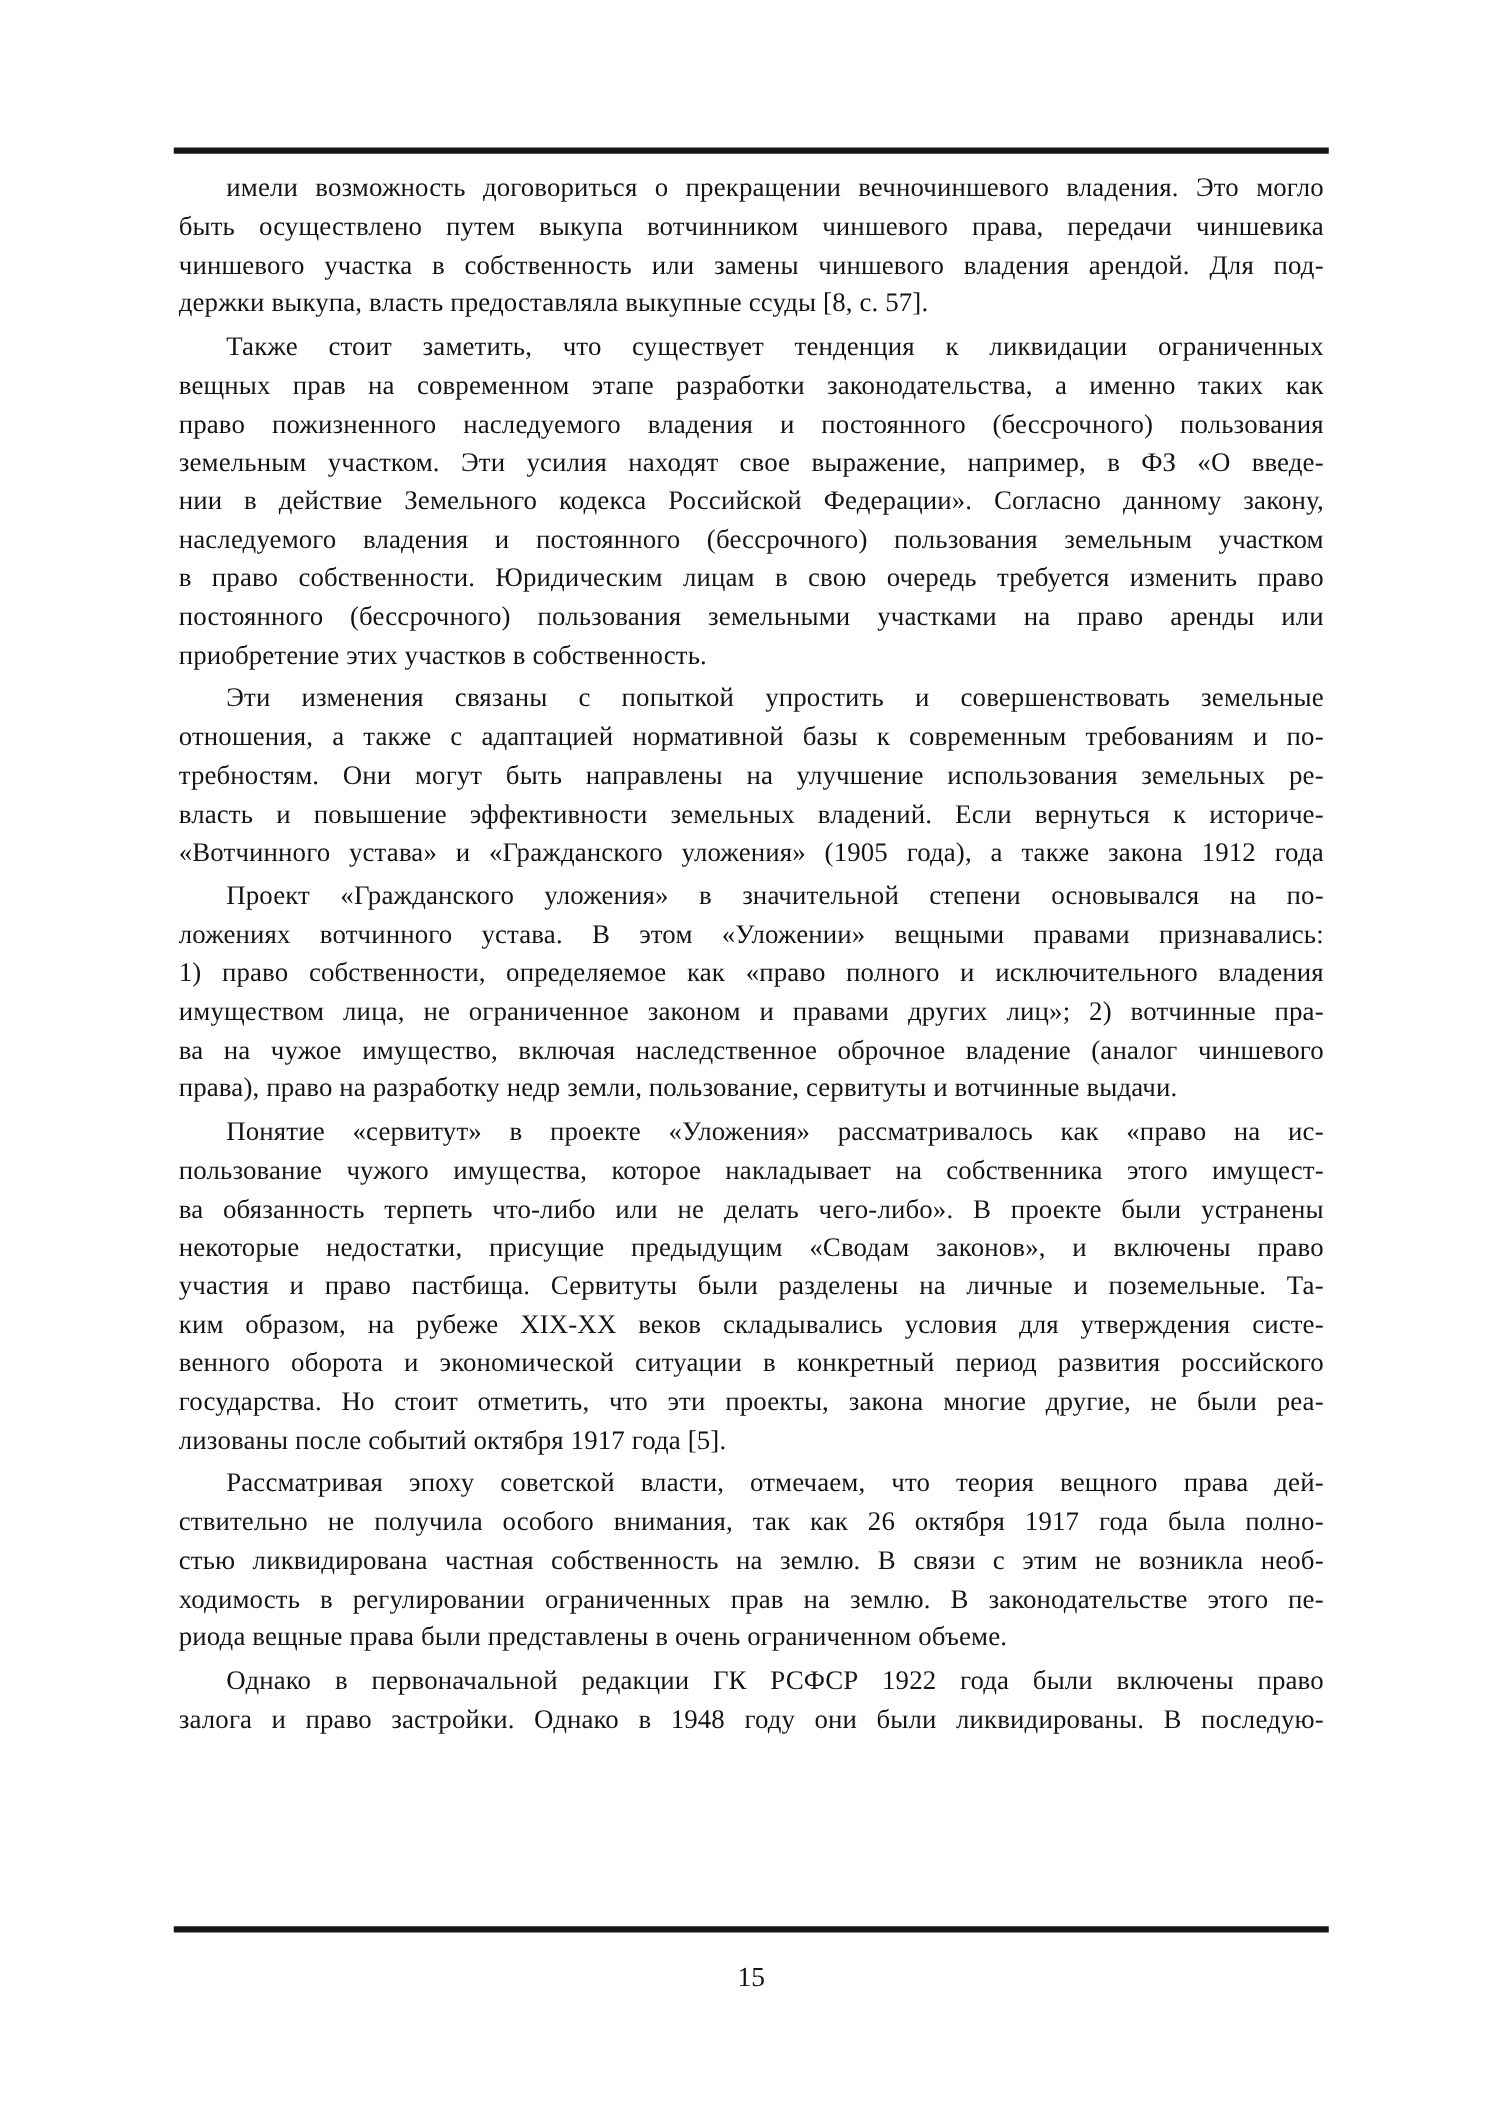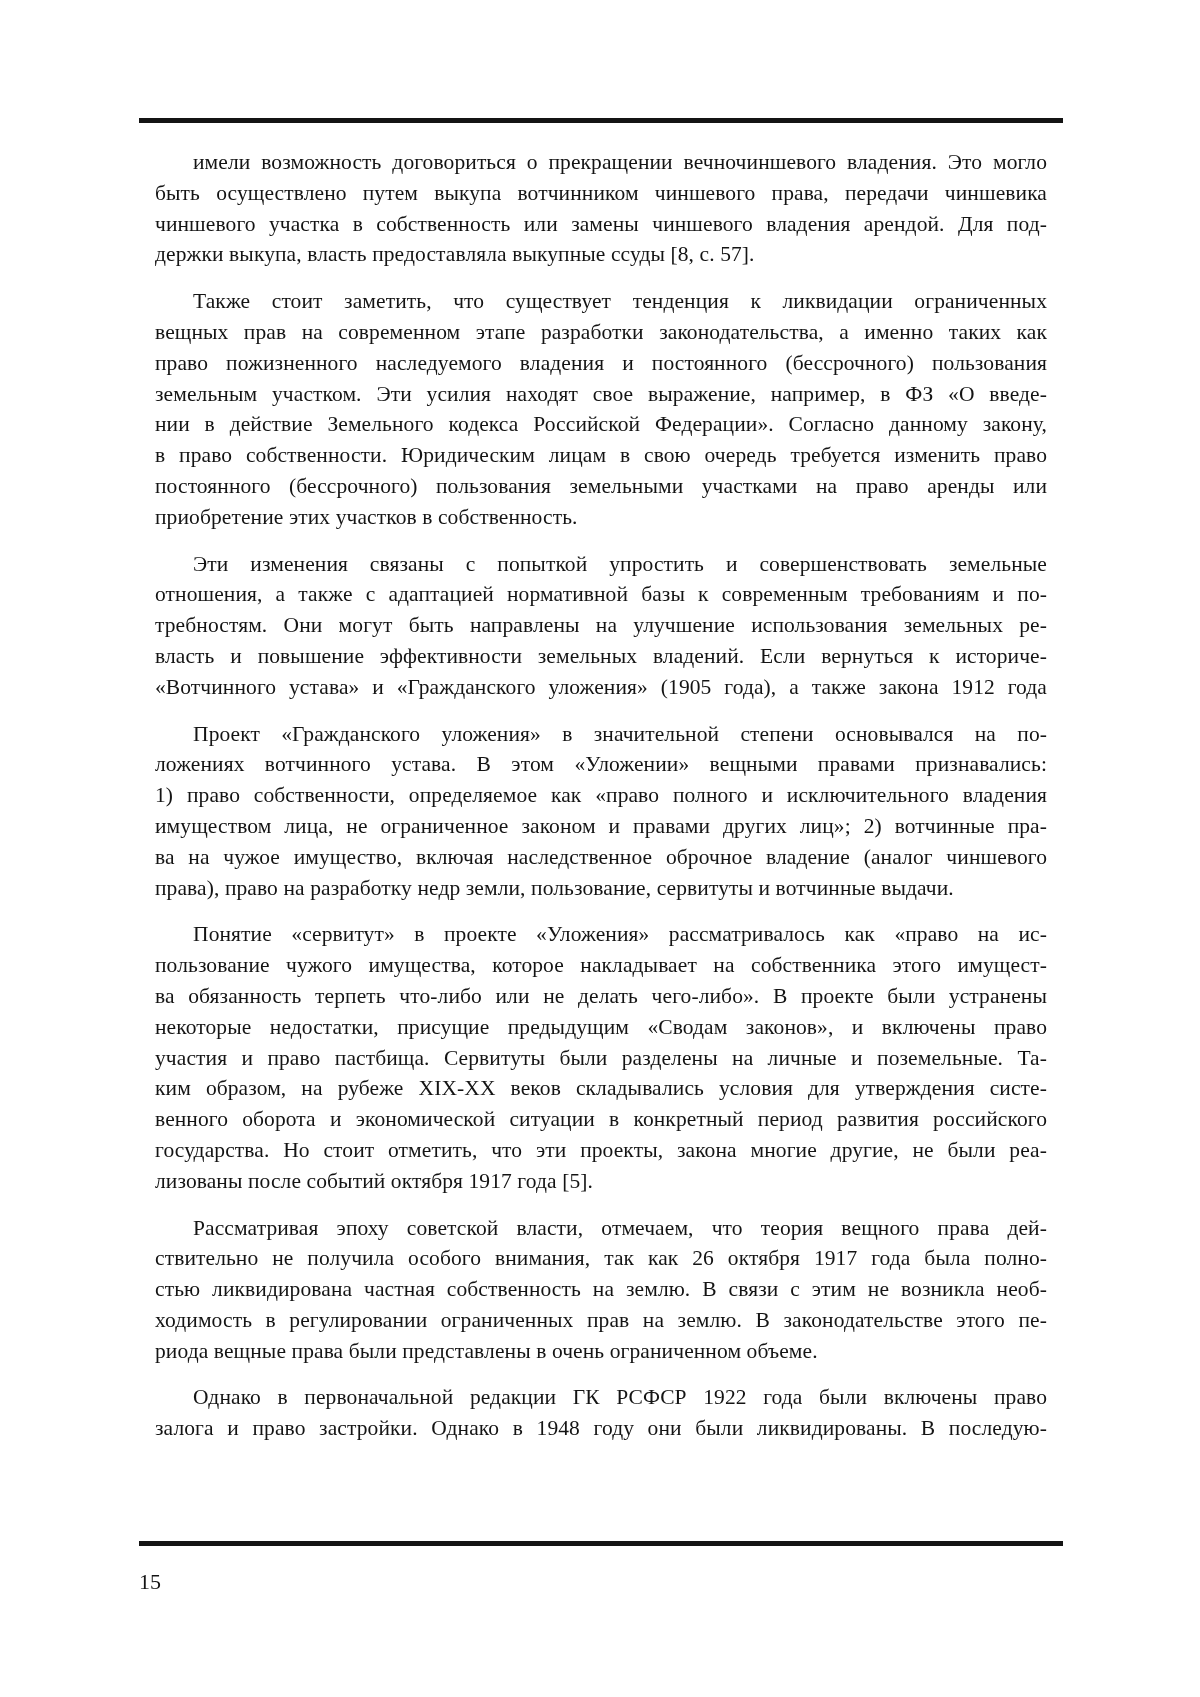--- a/index.html
+++ b/index.html
@@ -27,38 +27,39 @@
     background: #141414;
   }
   .rule.top { top: 118px; }
   .rule.bottom { top: 1541px; }
   .content {
     position: absolute;
     left: 139px;
     width: 924px;
     top: 131px;
   }
-  .paragraph { margin: 16px; padding: 0; }
+  .paragraph { margin: 4px; padding: 0; }
   .line {
     font-size: 21.5px;
     line-height: 30.8px;
     height: 30.8px;
     overflow: hidden;
     text-align: justify;
     text-align-last: justify;
     white-space: normal;
     letter-spacing: 0.1px;
   }
   .line.first { text-indent: 38px; }
   .line.last  { text-align-last: left; }
   .footer {
     position: absolute;
     left: 139px;
     width: 924px;
     top: 1568px;
+    text-align: center;
     font-size: 22px;
     line-height: 28px;
   }
 </style>
 </head>
 <body>
 
 <div class="page">
 
   <div class="rule top"></div>
@@ -71,20 +72,21 @@
       <div class="line">чиншевого участка в собственность или замены чиншевого владения арендой. Для под-</div>
       <div class="line last">держки выкупа, власть предоставляла выкупные ссуды [8, с. 57].</div>
     </div>
 
     <div class="paragraph">
       <div class="line first">Также стоит заметить, что существует тенденция к ликвидации ограниченных</div>
       <div class="line">вещных прав на современном этапе разработки законодательства, а именно таких как</div>
       <div class="line">право пожизненного наследуемого владения и постоянного (бессрочного) пользования</div>
       <div class="line">земельным участком. Эти усилия находят свое выражение, например, в ФЗ «О введе-</div>
       <div class="line">нии в действие Земельного кодекса Российской Федерации». Согласно данному закону,</div>
+      <div class="line">наследуемого владения и постоянного (бессрочного) пользования земельным участком</div>
       <div class="line">в право собственности. Юридическим лицам в свою очередь требуется изменить право</div>
       <div class="line">постоянного (бессрочного) пользования земельными участками на право аренды или</div>
       <div class="line last">приобретение этих участков в собственность.</div>
     </div>
 
     <div class="paragraph">
       <div class="line first">Эти изменения связаны с попыткой упростить и совершенствовать земельные</div>
       <div class="line">отношения, а также с адаптацией нормативной базы к современным требованиям и по-</div>
       <div class="line">требностям. Они могут быть направлены на улучшение использования земельных ре-</div>
       <div class="line">власть и повышение эффективности земельных владений. Если вернуться к историче-</div>

